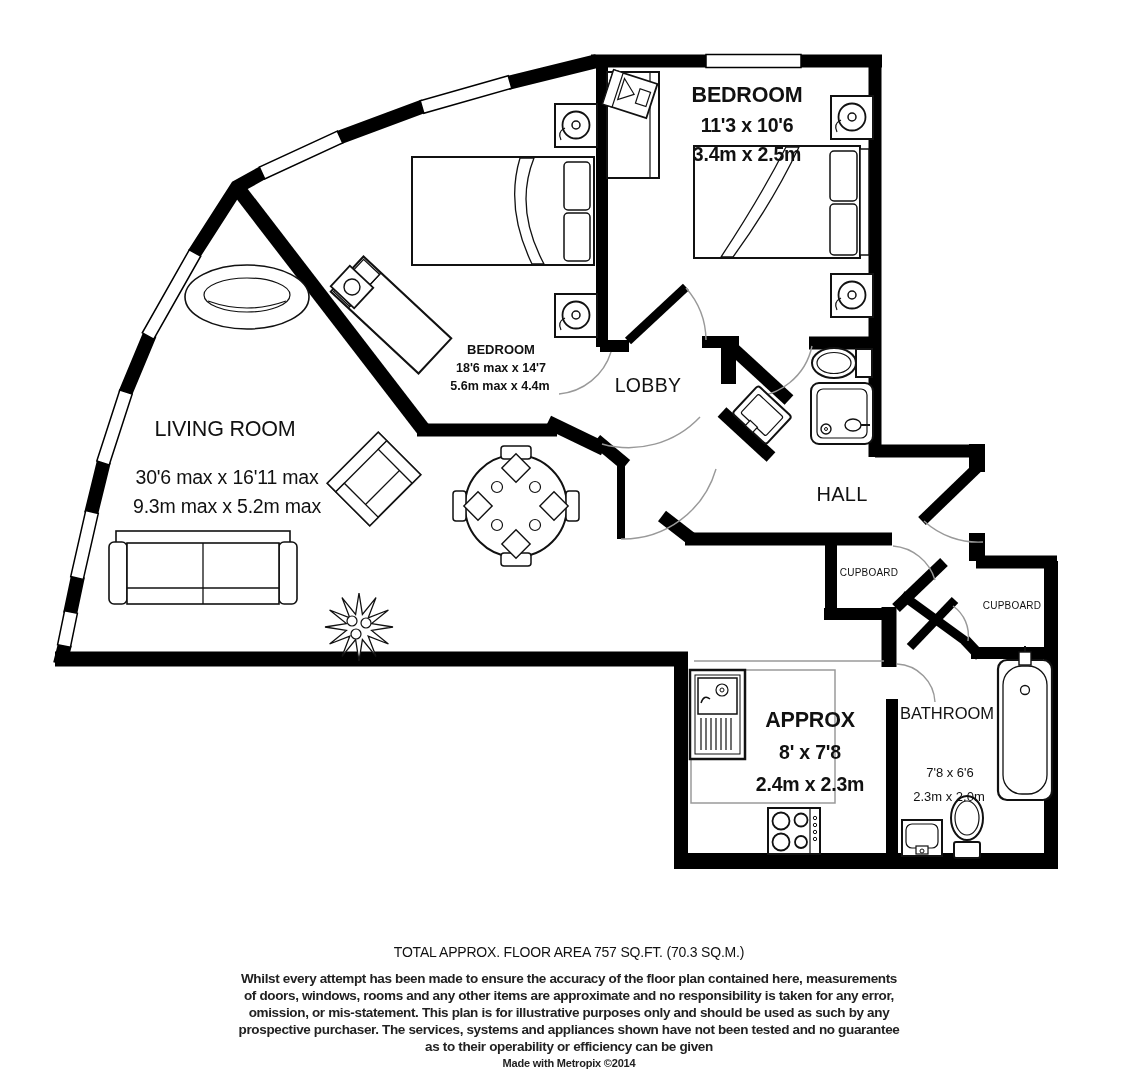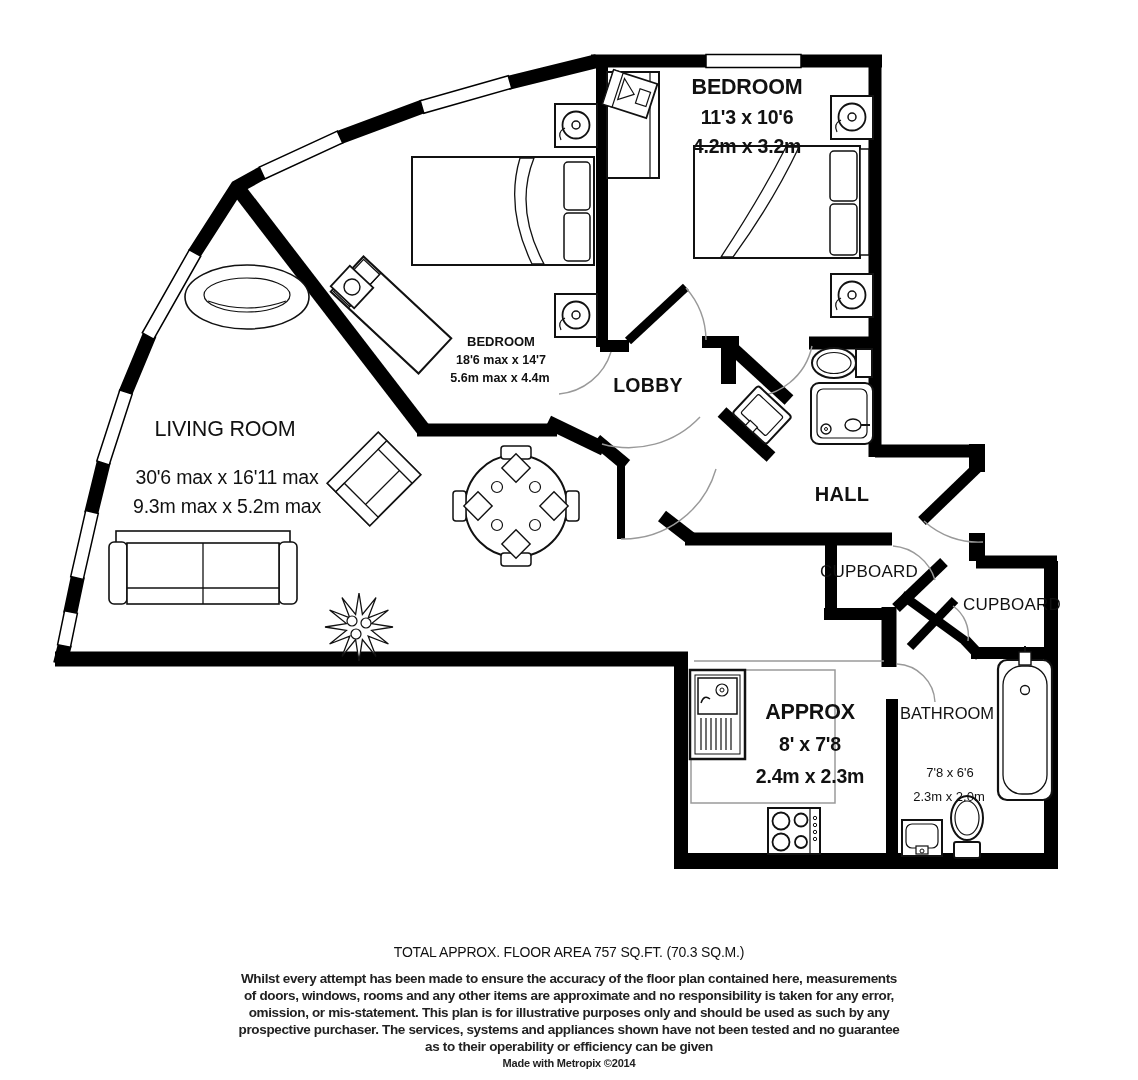--- a/index.html
+++ b/index.html
@@ -1,28 +1,28 @@
 <!DOCTYPE html>
 <html><head>
 <meta charset="utf-8">
 <style>
   html,body{margin:0;padding:0;background:#fff;}
   .stage{position:relative;width:1138px;height:1080px;background:#fff;overflow:hidden;
          font-family:"Liberation Sans",sans-serif;color:#111;}
   .plan-svg{position:absolute;left:0;top:0;}
   .lbl{position:absolute;transform:translate(-50%,-50%);white-space:nowrap;text-align:center;color:#111;}
-  .b{font-weight:bold;}
+  .b{font-weight:bold;margin-top:8px;}
   .room-name-lg{font-size:21.5px;letter-spacing:-0.2px;}
   .room-dim-lg{font-size:19.5px;letter-spacing:-0.2px;}
   .room-name-md{font-size:16.5px;}
   .room-dim-md{font-size:13px;margin-top:32px;}
   .room-name-sm{font-size:13px;}
   .room-dim-sm{font-size:12.5px;}
-  .cupboard-lbl{font-size:17px;letter-spacing:0.2px;}
-  .zone-lbl{font-size:20px;font-weight:bold;letter-spacing:0.3px;}
+  .cupboard-lbl{font-size:10px;letter-spacing:0.2px;}
+  .zone-lbl{font-size:20px;font-weight:normal;letter-spacing:0.3px;}
   .footer-total{font-size:14px;letter-spacing:-0.2px;}
   .footer-line{font-size:13.5px;letter-spacing:-0.35px;font-weight:bold;color:#222;}
   .footer-credit{font-size:11px;letter-spacing:-0.2px;font-weight:bold;color:#222;}
 </style>
 </head>
 <body>
 
 <div class="stage">
 
 <svg class="plan-svg" width="1138" height="1080" viewBox="0 0 1138 1080">
@@ -272,21 +272,21 @@
       <circle cx="815" cy="825" r="1.7" stroke-width="1"></circle>
       <circle cx="815" cy="832" r="1.7" stroke-width="1"></circle>
       <circle cx="815" cy="839" r="1.7" stroke-width="1"></circle>
     </g>
   </g>
 </svg>
 
 <div>
   <div class="lbl b room-name-lg" style="left:747px;top:87px">BEDROOM</div>
   <div class="lbl b room-dim-lg" style="left:747px;top:117px">11'3 x 10'6</div>
-  <div class="lbl b room-dim-lg" style="left:747px;top:146px">4.2m x 3.2m</div>
+  <div class="lbl b room-dim-lg" style="left:747px;top:146px">3.4m x 2.5m</div>
 
   <div class="lbl b room-name-sm" style="left:501px;top:341px">BEDROOM</div>
   <div class="lbl b room-dim-sm" style="left:501px;top:360px">18'6 max x 14'7</div>
   <div class="lbl b room-dim-sm" style="left:500px;top:378px">5.6m max x 4.4m</div>
 
   <div class="lbl room-name-lg" style="left:225px;top:429px">LIVING ROOM</div>
   <div class="lbl room-dim-lg" style="left:227px;top:477px">30'6 max x 16'11 max</div>
   <div class="lbl room-dim-lg" style="left:227px;top:506px">9.3m max x 5.2m max</div>
 
   <div class="lbl zone-lbl" style="left:648px;top:385px;font-size:19.5px">LOBBY</div>

